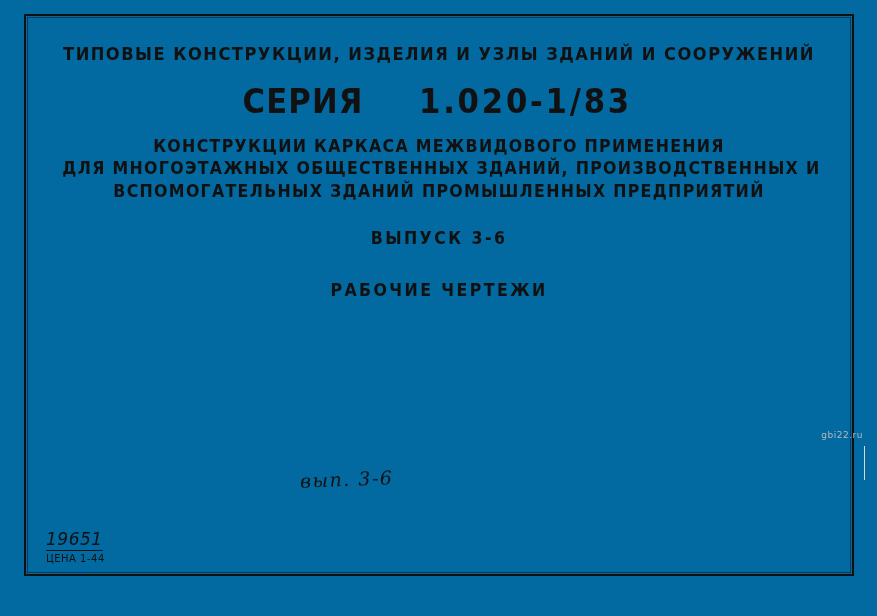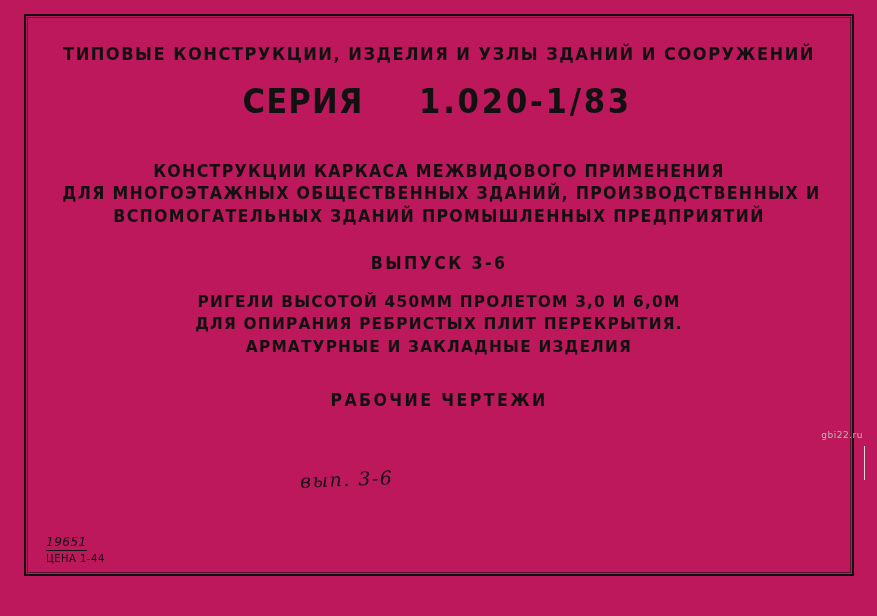--- a/index.html
+++ b/index.html
@@ -12,21 +12,21 @@
     height: 616px;
     overflow: hidden;
     font-family: "DejaVu Sans", sans-serif;
     color: #111111;
   }
 
   .page {
     position: relative;
     width: 877px;
     height: 616px;
-    background: #be185d;
+    background: #0369a1;
   }
 
   
   .sheet-frame {
     position: absolute;
     left: 24px;
     top: 14px;
     width: 830px;
     height: 562px;
     border: 2px solid #111111;
@@ -78,21 +78,21 @@
     align-items: flex-start;
     gap: 44px;
     font-size: 33px;
     letter-spacing: 5px;
     font-weight: 700;
   }
   .series-word { }
   .series-code { letter-spacing: 3px; }
 
   .subtitle {
-    margin-top: 39px;
+    margin-top: 14px;
     line-height: 1.32;
   }
   .subtitle div {
     font-size: 17px;
     letter-spacing: 1.4px;
   }
 
   .issue {
     margin-top: 26px;
     font-size: 17px;
@@ -132,21 +132,21 @@
   
   .stamp {
     position: absolute;
     left: 46px;
     bottom: 52px;
     text-align: left;
     font-family: "DejaVu Sans", sans-serif;
     color: #111111;
   }
   .stamp .code {
-    font-size: 12px;
+    font-size: 17px;
     letter-spacing: 0.5px;
     border-bottom: 1.5px solid #111111;
     display: inline-block;
     padding-bottom: 1px;
     font-style: italic;
   }
   .stamp .price {
     margin-top: 2px;
     font-size: 10px;
     letter-spacing: 0.5px;
@@ -189,25 +189,20 @@
     </div>
 
     <div class="subtitle">
       <div class="lettering">КОНСТРУКЦИИ КАРКАСА МЕЖВИДОВОГО ПРИМЕНЕНИЯ</div>
       <div class="lettering">ДЛЯ МНОГОЭТАЖНЫХ ОБЩЕСТВЕННЫХ ЗДАНИЙ, ПРОИЗВОДСТВЕННЫХ И</div>
       <div class="lettering">ВСПОМОГАТЕЛЬНЫХ ЗДАНИЙ ПРОМЫШЛЕННЫХ ПРЕДПРИЯТИЙ</div>
     </div>
 
     <div class="lettering issue">ВЫПУСК 3-6</div>
 
-    <div class="desc">
-      <div class="lettering">РИГЕЛИ ВЫСОТОЙ 450мм ПРОЛЕТОМ 3,0 и 6,0м</div>
-      <div class="lettering">ДЛЯ ОПИРАНИЯ РЕБРИСТЫХ ПЛИТ ПЕРЕКРЫТИЯ.</div>
-      <div class="lettering">АРМАТУРНЫЕ И ЗАКЛАДНЫЕ ИЗДЕЛИЯ</div>
-    </div>
 
     <div class="lettering working-drawings">РАБОЧИЕ ЧЕРТЕЖИ</div>
   </div>
 
   <div class="hand-note">вып. 3-6</div>
 
   <div class="stamp">
     <div class="code">19651</div>
     <div class="price">цена 1-44</div>
   </div>

